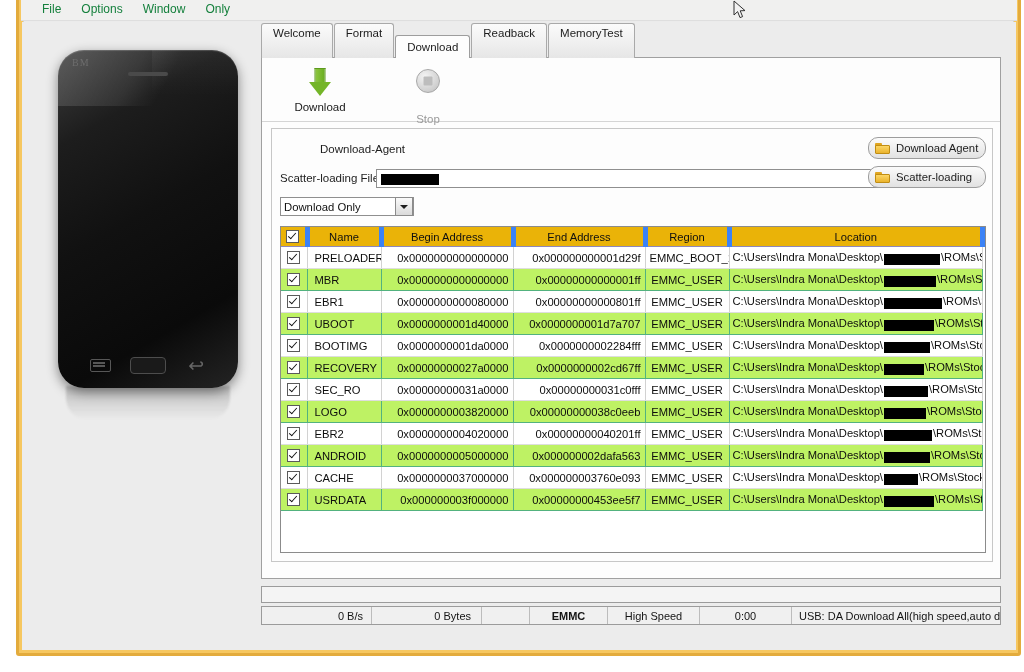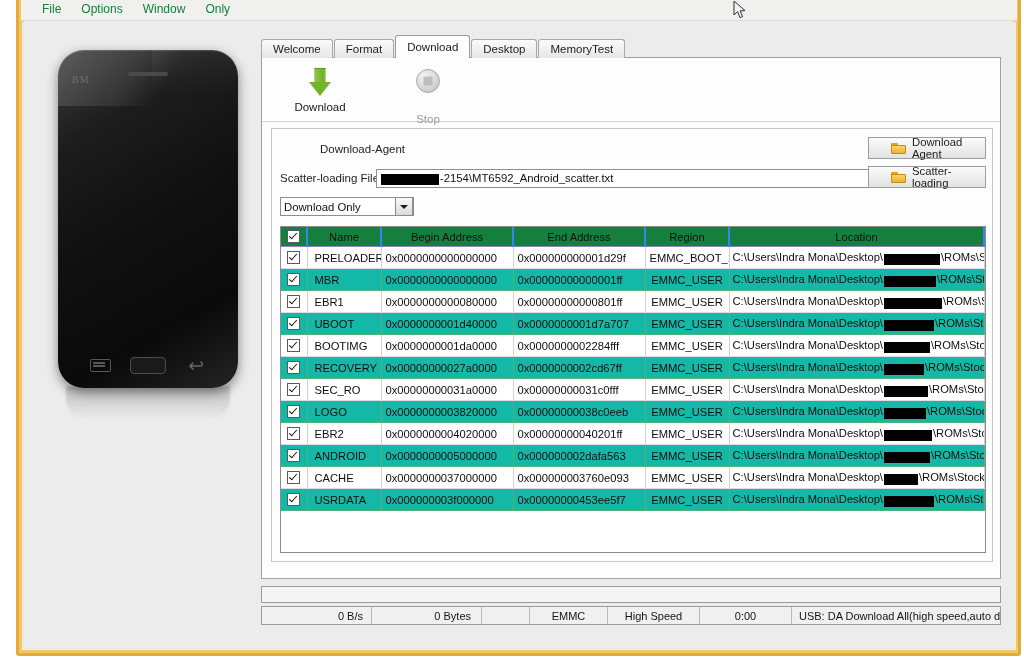--- a/index.html
+++ b/index.html
@@ -81,21 +81,21 @@
     position: absolute;
     left: 0; top: 0; width: 100%; height: 56px;
     background: linear-gradient(120deg, rgba(255,255,255,0.16) 0%, rgba(255,255,255,0.08) 42%, rgba(255,255,255,0.0) 60%);
   }
   .phone-gloss2 {
     position:absolute; left:52%; top:0; width:48%; height:46px;
     background: linear-gradient(180deg, rgba(255,255,255,0.05), rgba(255,255,255,0));
   }
   .phone-bm {
     position: absolute;
-    left: 14px; top: 24px;
+    left: 14px; top: 7px;
     font-family: "Liberation Serif", serif;
     font-size: 10px;
     color: #6d6d6d;
     letter-spacing: 1px;
   }
   .phone-speaker {
     position: absolute;
     left: 50%; top: 22px;
     transform: translateX(-50%);
     width: 40px; height: 4px;
@@ -172,21 +172,21 @@
   
   .tabstrip {
     position: absolute;
     left: 21px; top: 0;
     height: 22px;
     display: flex;
     align-items: flex-end;
     z-index: 3;
   }
   .tab {
-    height: 19px;
+    height: 35px;
     line-height: 19px;
     padding: 0 11px;
     font-size: 11.5px;
     color: #1c1c1c;
     background: linear-gradient(180deg,#fbfbfb,#e6e6e6);
     border: 1px solid #a9a9a9;
     border-bottom: none;
     border-radius: 3px 3px 0 0;
     margin-right: 1px;
     cursor: default;
@@ -324,23 +324,23 @@
     width:0;height:0;
     border-left:4px solid transparent;
     border-right:4px solid transparent;
     border-top:4px solid #1d1d1d;
   }
   .browse-btn {
     position: absolute;
     width: 118px; height: 22px;
     background: linear-gradient(180deg,#fbfbfb,#e2e2e2);
     border: 1px solid #9d9d9d;
-    border-radius: 0;
+    border-radius: 10px;
     display: flex; align-items: center;
-    padding-left: 22px;
+    padding-left: 6px;
     box-sizing: border-box;
     font-size: 11.3px;
     color: #1d1d1d;
     cursor: default;
   }
   .browse-btn.b1 { right: 6px; top: 8px; }
   .browse-btn.b2 { right: 6px; top: 37px; }
   .folder-ico {
     width: 15px; height: 12px;
     margin-right: 6px;
@@ -383,44 +383,44 @@
     box-sizing: border-box;
     overflow: hidden;
   }
   .grid-table {
     border-collapse: collapse;
     table-layout: fixed;
     width: 100%;
     font-size: 11.2px;
   }
   .grid-table th {
-    background: #15803d;
+    background: #eab308;
     color: #101010;
     font-weight: normal;
     height: 19px;
-    border-right: 2px solid #3b82f6;
+    border-right: 5px solid #3b82f6;
     border-bottom: 1px solid #8d88bb;
     text-align: center;
     padding: 0;
   }
   .grid-table td {
     height: 22px;
     border-right: 1px solid #d2d2d2;
     border-bottom: 1px solid #dedede;
     padding: 0 4px;
     white-space: nowrap;
     overflow: hidden;
     color: #0d0d0d;
     box-sizing: border-box;
   }
-  tr.green td { background: #14b8a6; border-bottom-color: #52b27f; border-right-color:#52b27f; }
+  tr.green td { background: #bef264; border-bottom-color: #52b27f; border-right-color:#52b27f; }
   tr.white td { background: #ffffff; }
   td.c-chk { text-align: center; padding: 0; }
   td.c-name { text-align: left; padding-left: 7px; }
-  td.c-addr { text-align: left; }
+  td.c-addr { text-align: right; }
   td.c-region { text-align: center; }
   td.c-loc { text-align: left; padding-left: 3px; }
   .cbox {
     display: inline-block;
     width: 11px; height: 11px;
     border: 1px solid #5a5a5a;
     background: #fff;
     position: relative;
     vertical-align: middle;
   }
@@ -462,21 +462,21 @@
     justify-content: center;
     border-right: 1px solid #bcbcbc;
     box-sizing: border-box;
     padding: 0 4px;
     white-space: nowrap;
     overflow: hidden;
   }
   .sb-cell.speed { width: 110px; justify-content: flex-end; padding-right: 8px; }
   .sb-cell.bytes { width: 110px; justify-content: flex-end; padding-right: 10px; }
   .sb-cell.gap   { width: 48px; }
-  .sb-cell.emmc  { width: 78px; font-weight: normal; text-align: right; }
+  .sb-cell.emmc  { width: 78px; font-weight: bold; text-align: right; }
   .sb-cell.hs    { width: 92px; }
   .sb-cell.time  { width: 92px; }
   .sb-cell.info  { flex: 1; justify-content: flex-start; padding-left: 7px; border-right: none; }
 
   
   .cursor {
     position: absolute;
     left: 733px; top: 0px;
     width: 14px; height: 20px;
     z-index: 50;
@@ -515,21 +515,21 @@
         </div>
       </div>
     </div>
 
     <div class="panel">
 
       <div class="tabstrip">
         <div class="tab">Welcome</div>
         <div class="tab">Format</div>
         <div class="tab active">Download</div>
-        <div class="tab">Desktop</div>
+        <div class="tab">Readback</div>
         <div class="tab">MemoryTest</div>
       </div>
 
       <div class="tabpage">
 
         <div class="toolbar">
           <div class="tb-btn dl">
             <div class="tb-ico">
               <div class="arrow-dn">
                 <div class="arrow-shaft"></div>
@@ -553,21 +553,20 @@
           </div>
           <div class="browse-btn b1">
             <span class="folder-ico"></span>
             <span>Download Agent</span>
           </div>
 
           <div class="row r2">
             <div class="fld-label w2">Scatter-loading File</div>
             <div class="txtinput" style="width:540px;">
               <span class="redact w58"></span>
-              <span>-2154\MT6592_Android_scatter.txt</span>
               <span class="combo-btn">
                 <span class="caret"></span>
               </span>
             </div>
           </div>
           <div class="browse-btn b2">
             <span class="folder-ico"></span>
             <span>Scatter-loading</span>
           </div>
 

